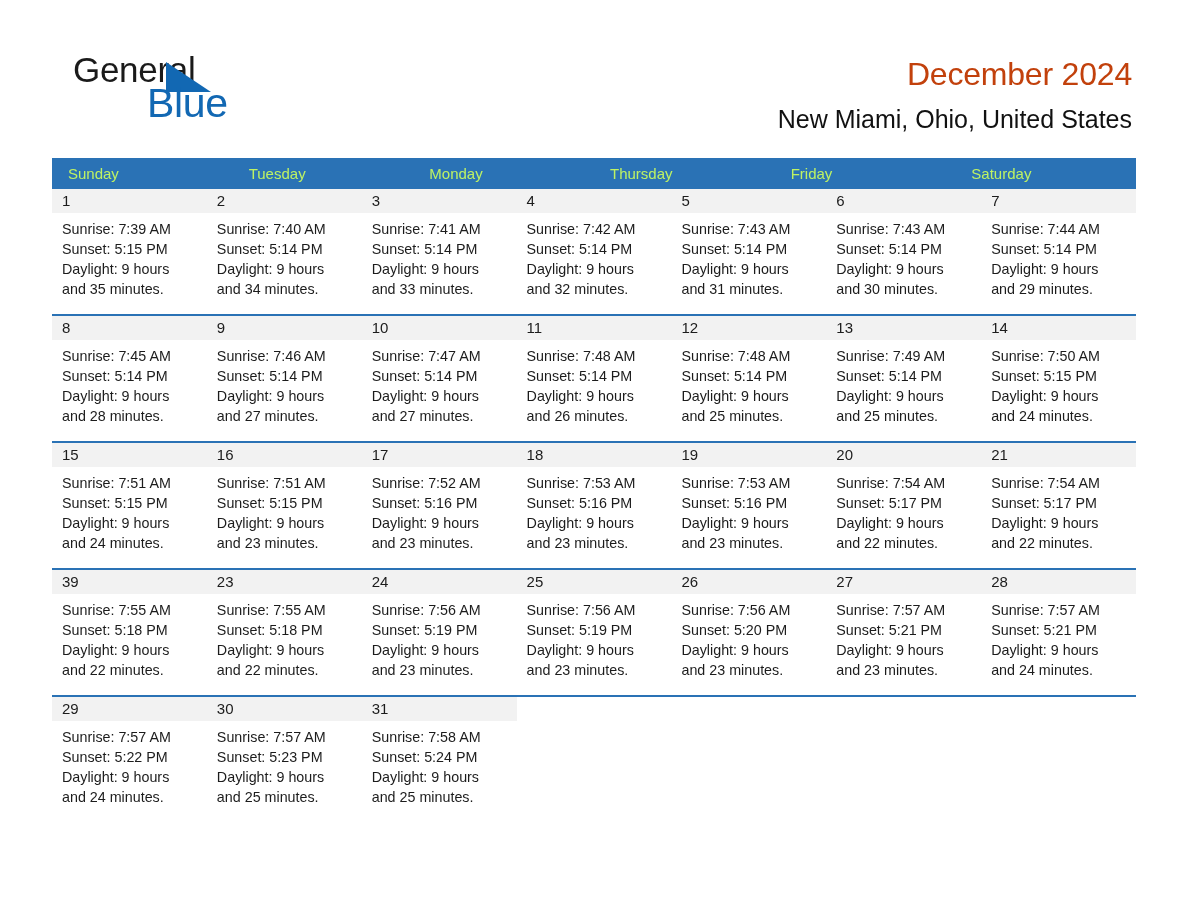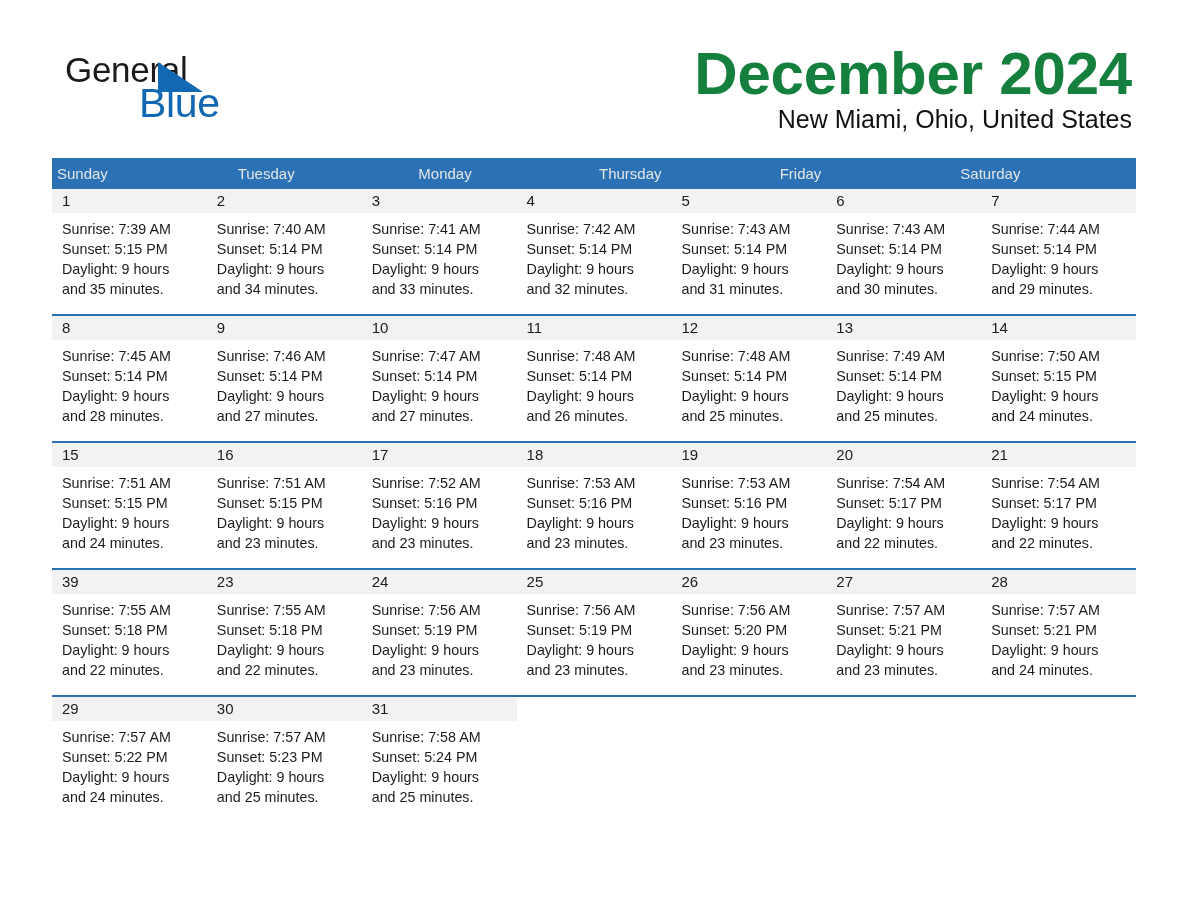--- a/index.html
+++ b/index.html
@@ -20,21 +20,21 @@
 
   
   .top {
     position: absolute;
     left: 0; top: 0;
     width: 1188px;
     height: 152px;
   }
   .logo {
     position: absolute;
-    left: 65px;
+    left: 73px;
     top: 50px;
     width: 260px;
     height: 76px;
   }
   .logo-general {
     position: absolute;
     left: 0; top: 0;
     font-size: 35px;
     line-height: 40px;
     color: #1a1a1a;
@@ -59,24 +59,24 @@
     font-family: "Liberation Sans", sans-serif;
   }
 
   .title-block {
     position: absolute;
     right: 56px;
     top: 48px;
     text-align: right;
   }
   .cal-title {
-    font-size: 60px;
+    font-size: 32px;
     line-height: 52px;
-    color: #15803d;
-    font-weight: bold;
+    color: #c2410c;
+    font-weight: normal;
     letter-spacing: -0.2px;
   }
   .cal-sub {
     margin-top: 4px;
     font-size: 25px;
     line-height: 30px;
     color: #111111;
     font-weight: normal;
   }
 
@@ -89,24 +89,24 @@
   }
   .dow-row {
     display: flex;
     width: 100%;
     background: #2a72b5;
     height: 31px;
   }
   .dow {
     flex: 1 1 0;
     min-width: 0;
-    color: #e5e5e5;
+    color: #bef264;
     font-size: 15px;
     line-height: 31px;
-    padding-left: 5px;
+    padding-left: 16px;
     white-space: nowrap;
   }
 
   .week {
     display: flex;
     width: 100%;
     border-top: 2px solid #2a72b5;
     margin-top: 9px;
   }
   .week.first { margin-top: 0; border-top: none; }

